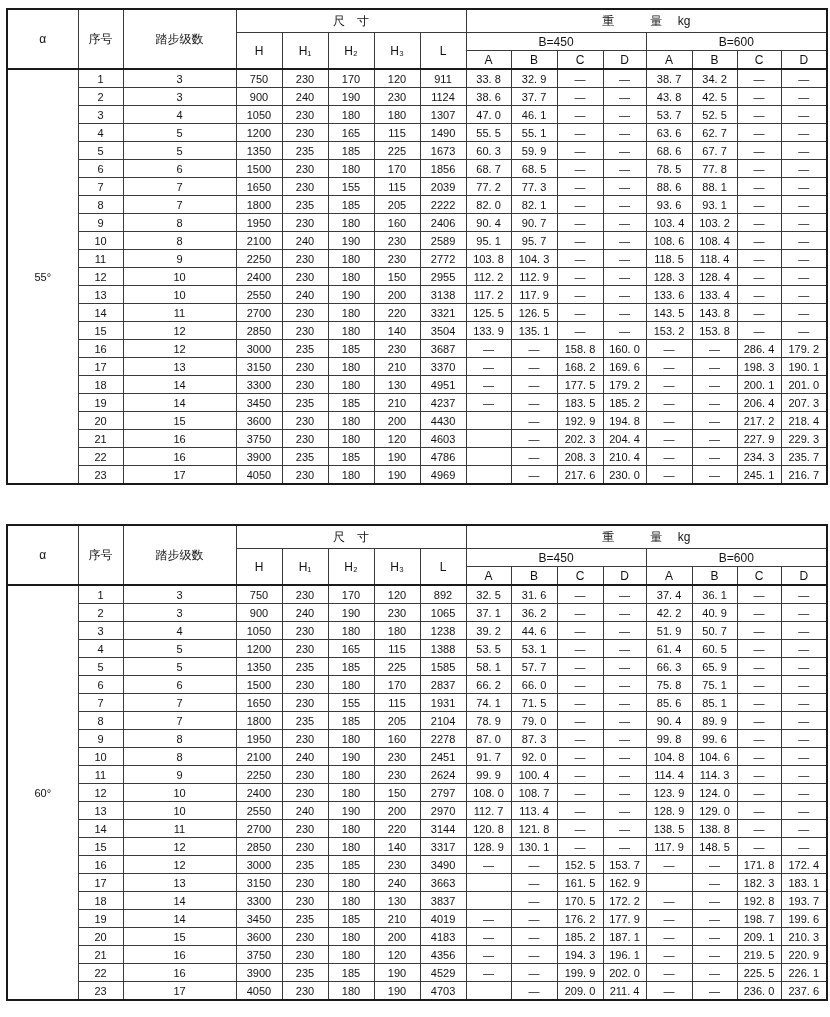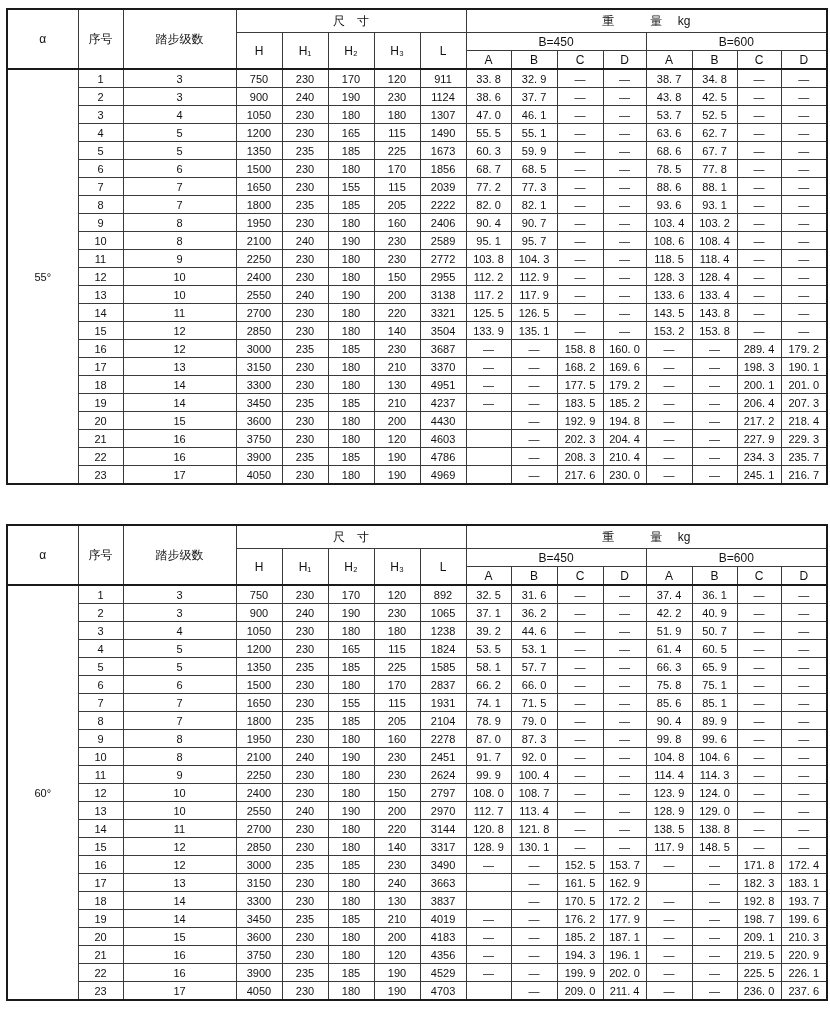--- a/index.html
+++ b/index.html
@@ -101,21 +101,21 @@
           <td>750</td>
           <td>230</td>
           <td>170</td>
           <td>120</td>
           <td>911</td>
           <td>33. 8</td>
           <td>32. 9</td>
           <td>—</td>
           <td>—</td>
           <td>38. 7</td>
-          <td>34. 8</td>
+          <td>34. 2</td>
           <td>—</td>
           <td>—</td>
         </tr>
         <tr>
           <td>2</td>
           <td>3</td>
           <td>900</td>
           <td>240</td>
           <td>190</td>
           <td>230</td>
@@ -357,21 +357,21 @@
           <td>235</td>
           <td>185</td>
           <td>230</td>
           <td>3687</td>
           <td>—</td>
           <td>—</td>
           <td>158. 8</td>
           <td>160. 0</td>
           <td>—</td>
           <td>—</td>
-          <td>289. 4</td>
+          <td>286. 4</td>
           <td>179. 2</td>
         </tr>
         <tr>
           <td>17</td>
           <td>13</td>
           <td>3150</td>
           <td>230</td>
           <td>180</td>
           <td>210</td>
           <td>3370</td>
@@ -589,21 +589,21 @@
           <td>—</td>
           <td>—</td>
         </tr>
         <tr>
           <td>4</td>
           <td>5</td>
           <td>1200</td>
           <td>230</td>
           <td>165</td>
           <td>115</td>
-          <td>1824</td>
+          <td>1388</td>
           <td>53. 5</td>
           <td>53. 1</td>
           <td>—</td>
           <td>—</td>
           <td>61. 4</td>
           <td>60. 5</td>
           <td>—</td>
           <td>—</td>
         </tr>
         <tr>

